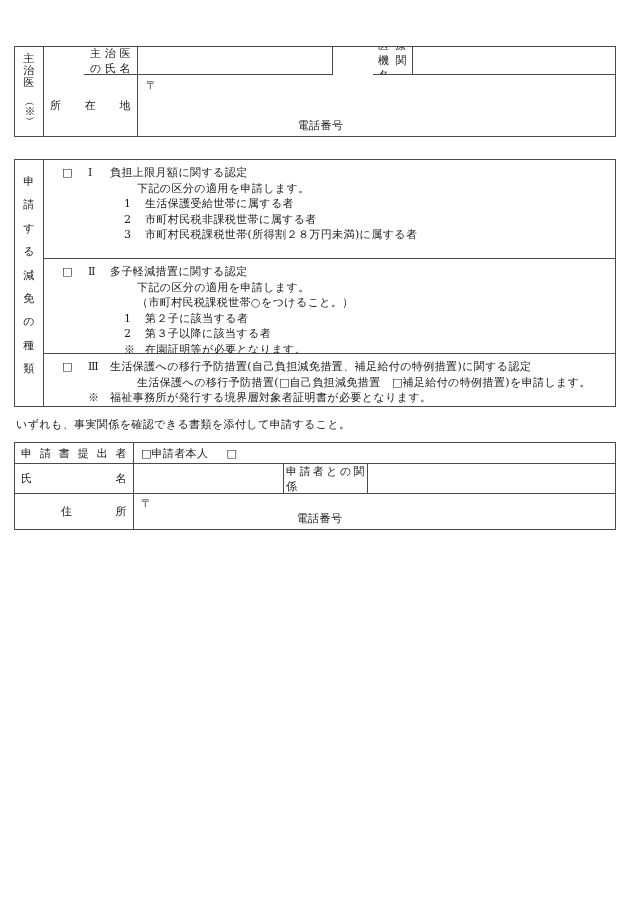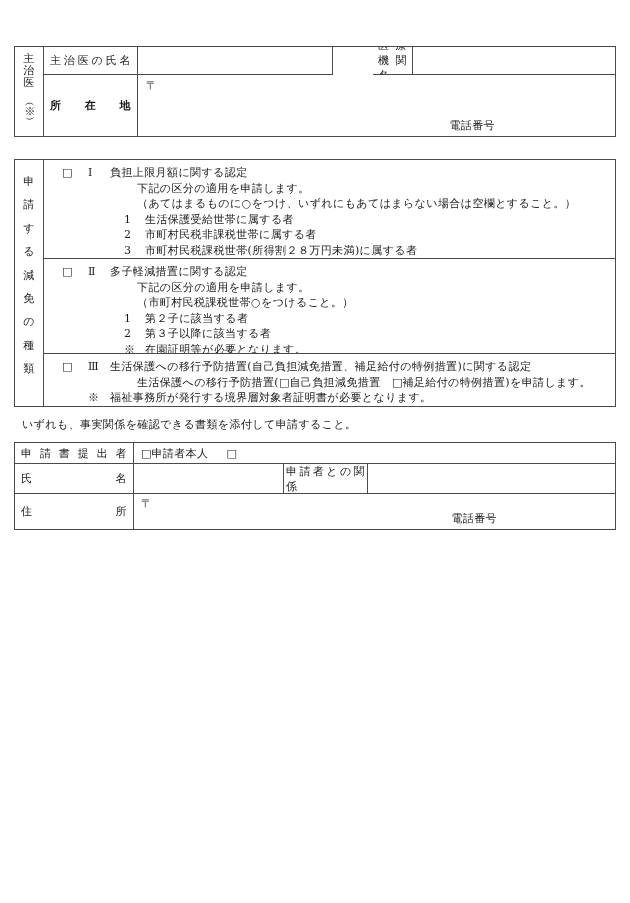--- a/index.html
+++ b/index.html
@@ -20,40 +20,40 @@
   
   #t1{position:absolute;left:14px;top:46px;width:602px;height:91px;
       display:grid;grid-template-columns:29px 94px 195px 80px 1fr;
       grid-template-rows:28px 1fr;border:1px solid var(--bc);box-sizing:border-box;}
   .vside{flex-direction:column;justify-content:flex-start;align-items:center;padding-top:6px;}
   .vside span{display:block;line-height:12px;}
   .vparen{writing-mode:vertical-rl;margin-top:10px;letter-spacing:0;}
   #t1 .side{grid-row:1/3;}
   .addr{position:relative;display:block;}
   .postal{position:absolute;top:3px;left:8px;}
-  .phone{position:absolute;bottom:3px;left:8px;right:120px;text-align:right;}
-  .lblpad{padding:0 6px;}
+  .phone{position:absolute;bottom:3px;left:8px;right:120px;text-align:center;}
+  .lblpad{padding:0 6px;margin-left:40px;}
   
   #t2{position:absolute;left:14px;top:159px;width:602px;height:248px;
       display:grid;grid-template-columns:29px 1fr;
       grid-template-rows:99px 95px 1fr;border:1px solid var(--bc);box-sizing:border-box;}
   #t2 .side{grid-row:1/4;flex-direction:column;justify-content:space-between;
             align-items:center;padding:14px 0 30px 0;}
   .sec{display:block;padding-top:5px;line-height:15.5px;}
   .line{white-space:nowrap;}
   .head{display:flex;padding-left:18px;}
   .cbx{display:inline-block;width:26px;letter-spacing:0;}
   .rnum{display:inline-block;width:22px;letter-spacing:0;}
   .cont{margin-left:93px;}
   .item{display:flex;padding-left:80px;}
   .inum{display:inline-block;width:21px;letter-spacing:0;}
   .note3{display:flex;padding-left:44px;}
   .nmark{display:inline-block;width:22px;letter-spacing:0;}
   
-  #midnote{position:absolute;left:22px;top:417px;line-height:15px;}
+  #midnote{position:absolute;left:16px;top:417px;line-height:15px;}
   
   #t3{position:absolute;left:14px;top:442px;width:602px;height:88px;
       display:grid;grid-template-columns:119px 150px 84px 1fr;
       grid-template-rows:21px 30px 1fr;border:1px solid var(--bc);box-sizing:border-box;}
   #t3 .span3{grid-column:2/5;}
   #t3 .phone{right:118px;}
   #t3 .postal{left:7px;top:2px;}
   .subrow1{padding-left:7px;}
   .gapcb{margin-left:18px;}
   .ic{letter-spacing:0;}
@@ -73,21 +73,21 @@
   </div>
   <div class="cell br bb">
     <span></span>
   </div>
   <div class="cell br bb" style="padding:0 5px;margin-left:40px;">
     <span class="jl">医療機関名</span>
   </div>
   <div class="cell bb">
     <span></span>
   </div>
-  <div class="cell br" style="grid-column:2;padding:0 6px;font-weight:bold;">
+  <div class="cell br" style="grid-column:2;padding:0 6px;">
     <span class="jl">所在地</span>
   </div>
   <div class="cell addr" style="grid-column:3/6;">
     <span class="postal">〒</span>
     <span class="phone">電話番号</span>
   </div>
 </div>
 
 <div id="t2">
   <div class="cell side br">
@@ -103,21 +103,20 @@
   </div>
 
   <div class="cell sec bb">
     <div style="width:100%">
       <div class="line head">
         <span class="cbx">□</span>
         <span class="rnum">Ⅰ</span>
         <span>負担上限月額に関する認定</span>
       </div>
       <div class="line cont">下記の区分の適用を申請します。</div>
-      <div class="line cont">（あてはまるものに○をつけ、いずれにもあてはまらない場合は空欄とすること。）</div>
       <div class="line item">
         <span class="inum">1</span>
         <span>生活保護受給世帯に属する者</span>
       </div>
       <div class="line item">
         <span class="inum">2</span>
         <span>市町村民税非課税世帯に属する者</span>
       </div>
       <div class="line item">
         <span class="inum">3</span>
@@ -186,20 +185,20 @@
   <div class="cell br bb">
     <span></span>
   </div>
   <div class="cell br bb" style="padding:0 2px;">
     <span class="jl">申請者との関係</span>
   </div>
   <div class="cell bb">
     <span></span>
   </div>
 
-  <div class="cell br" style="padding:0 6px;">
+  <div class="cell br" style="padding:0 6px;margin-left:40px;">
     <span class="jl">住所</span>
   </div>
   <div class="cell addr span3">
     <span class="postal">〒</span>
     <span class="phone">電話番号</span>
   </div>
 </div>
 
 </body></html>

